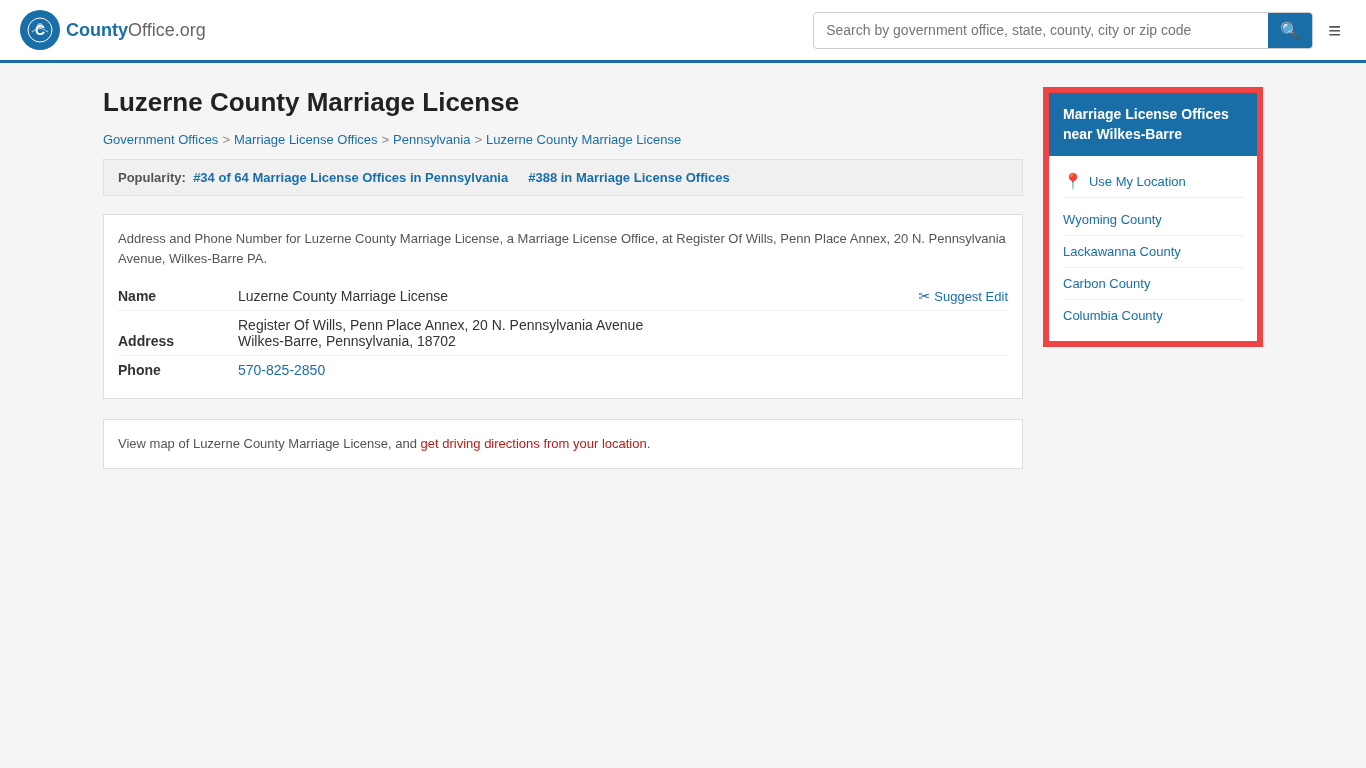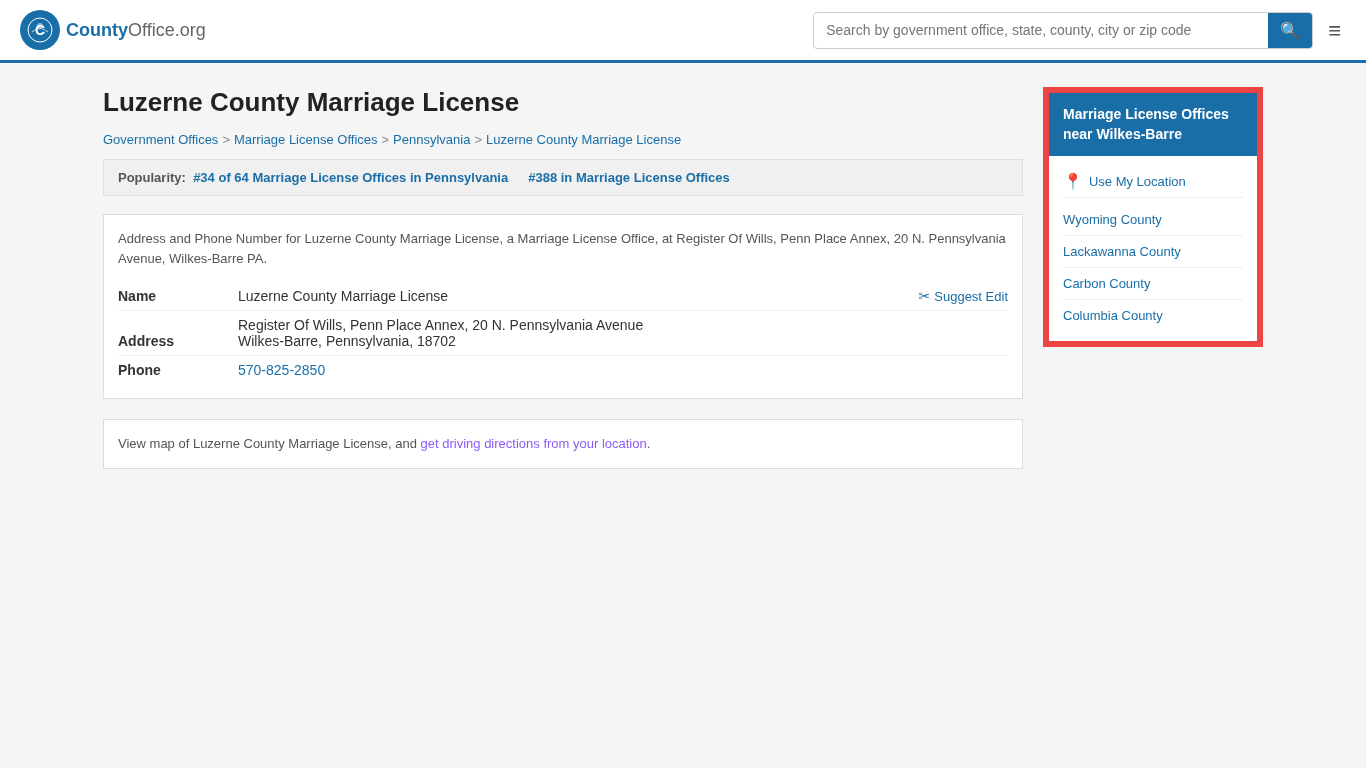--- a/index.html
+++ b/index.html
@@ -187,21 +187,21 @@
       width: 100%;
     }
 
     
     .map-description {
       font-size: 13px;
       color: #555;
       line-height: 1.5;
     }
     .map-description a {
-      color: #8b5cf6;
+      color: #b91c1c;
       text-decoration: none;
     }
 
     
     .sidebar {
       width: 220px;
       flex-shrink: 0;
     }
     .sidebar-box {
       background: #fff;

